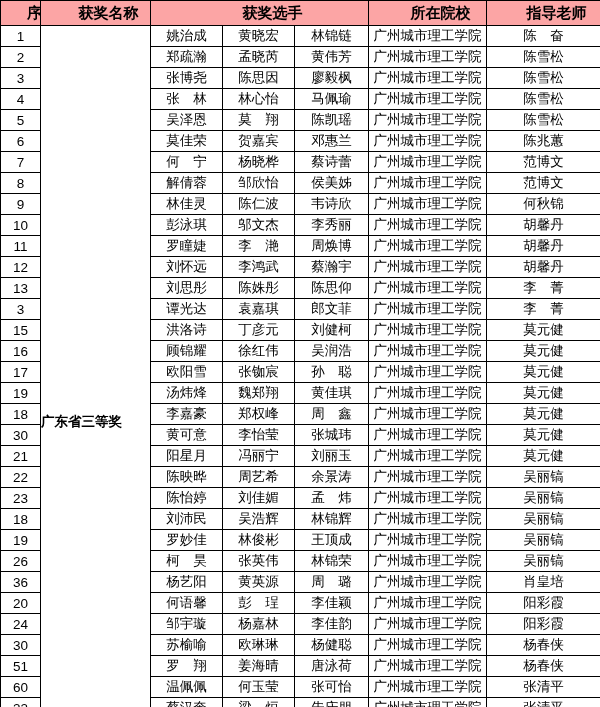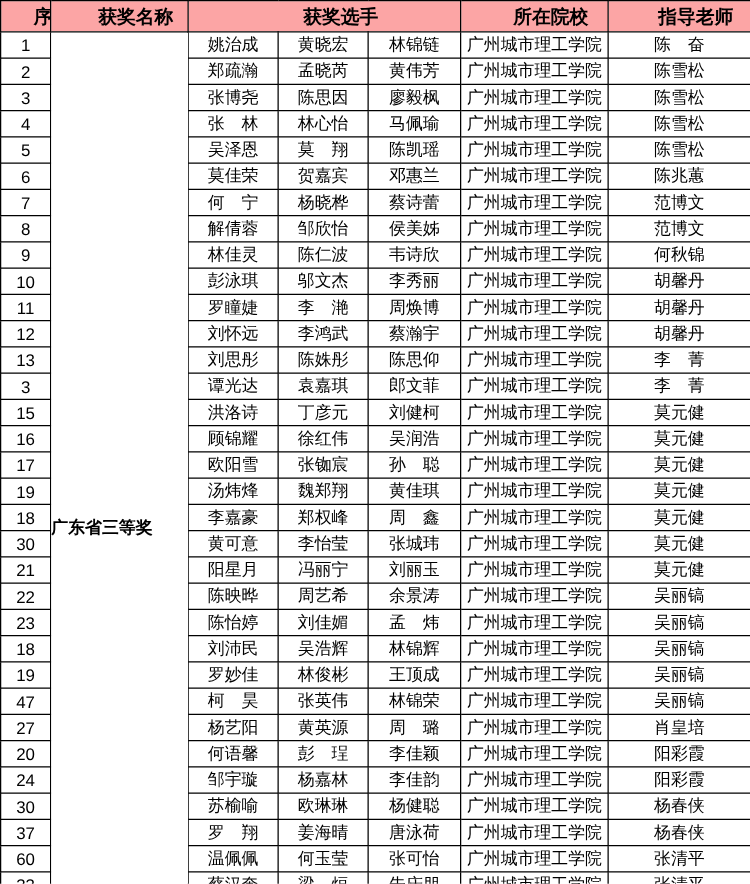--- a/index.html
+++ b/index.html
@@ -280,29 +280,29 @@
         </tr>
         <tr>
           <td class="cell-index">19</td>
           <td class="cell-member">罗妙佳</td>
           <td class="cell-member">林俊彬</td>
           <td class="cell-member">王顶成</td>
           <td class="cell-school">广州城市理工学院</td>
           <td class="cell-advisor">吴丽镐</td>
         </tr>
         <tr>
-          <td class="cell-index">47</td>
+          <td class="cell-index">26</td>
           <td class="cell-member">柯　昊</td>
           <td class="cell-member">张英伟</td>
           <td class="cell-member">林锦荣</td>
           <td class="cell-school">广州城市理工学院</td>
           <td class="cell-advisor">吴丽镐</td>
         </tr>
         <tr>
-          <td class="cell-index">27</td>
+          <td class="cell-index">36</td>
           <td class="cell-member">杨艺阳</td>
           <td class="cell-member">黄英源</td>
           <td class="cell-member">周　璐</td>
           <td class="cell-school">广州城市理工学院</td>
           <td class="cell-advisor">肖皇培</td>
         </tr>
         <tr>
           <td class="cell-index">20</td>
           <td class="cell-member">何语馨</td>
           <td class="cell-member">彭　珵</td>
@@ -320,21 +320,21 @@
         </tr>
         <tr>
           <td class="cell-index">30</td>
           <td class="cell-member">苏榆喻</td>
           <td class="cell-member">欧琳琳</td>
           <td class="cell-member">杨健聪</td>
           <td class="cell-school">广州城市理工学院</td>
           <td class="cell-advisor">杨春侠</td>
         </tr>
         <tr>
-          <td class="cell-index">37</td>
+          <td class="cell-index">51</td>
           <td class="cell-member">罗　翔</td>
           <td class="cell-member">姜海晴</td>
           <td class="cell-member">唐泳荷</td>
           <td class="cell-school">广州城市理工学院</td>
           <td class="cell-advisor">杨春侠</td>
         </tr>
         <tr>
           <td class="cell-index">60</td>
           <td class="cell-member">温佩佩</td>
           <td class="cell-member">何玉莹</td>

